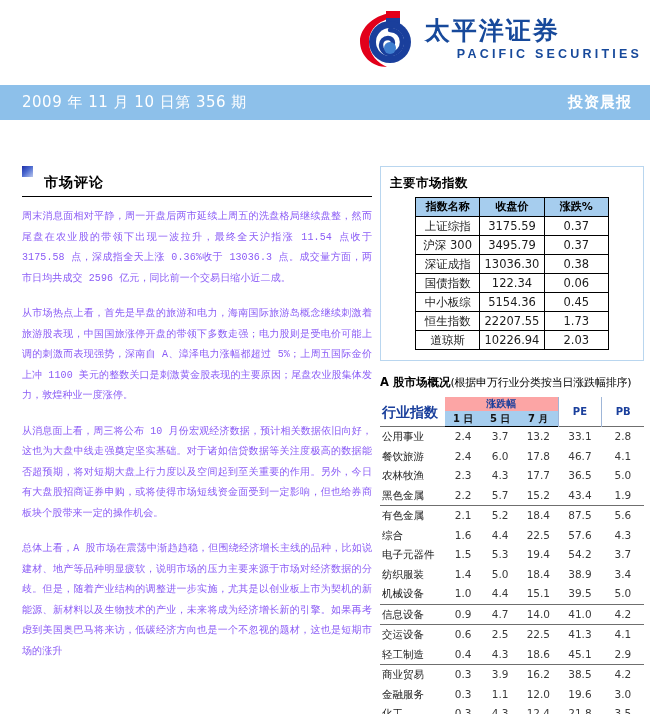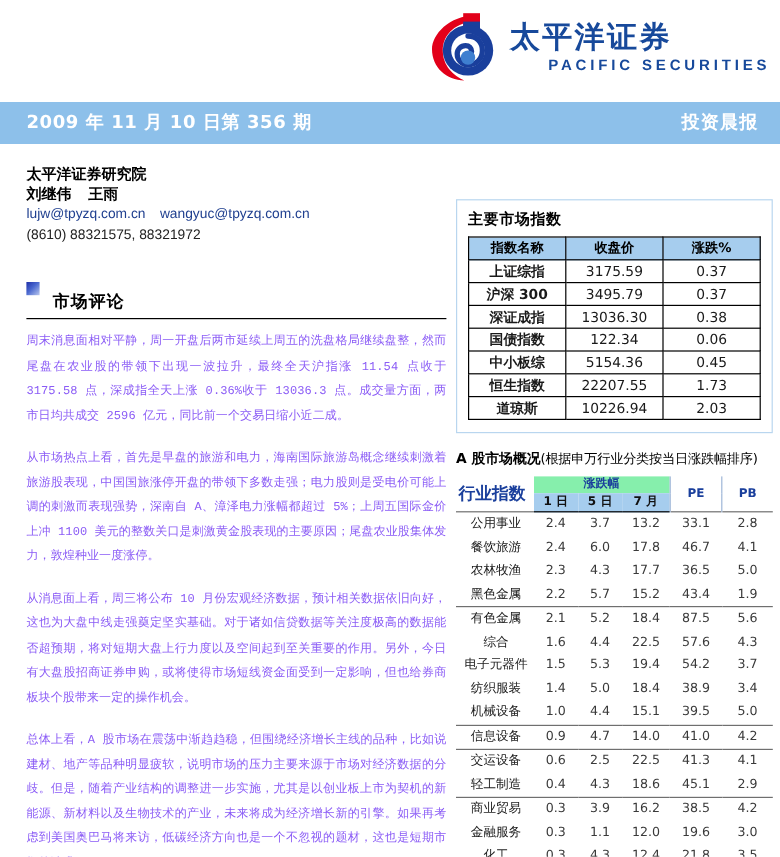--- a/index.html
+++ b/index.html
@@ -63,21 +63,21 @@
     background: #8dc0ea;
     display: flex;
     align-items: center;
     justify-content: space-between;
     padding: 0 18px 0 22px;
     box-sizing: border-box;
   }
   .banner-left {
     color: #ffffff;
     font-size: 15px;
-    font-weight: bold;
+    font-weight: normal;
     letter-spacing: .5px;
     font-family: "DejaVu Sans", "Liberation Sans", sans-serif;
   }
   .banner-right {
     color: #ffffff;
     font-size: 15px;
     font-weight: bold;
     letter-spacing: 1px;
     font-family: "DejaVu Sans", "Liberation Sans", sans-serif;
   }
@@ -173,41 +173,41 @@
     font-family: "DejaVu Sans", "Liberation Sans", sans-serif;
     font-size: 12.5px;
     font-weight: bold;
     color: #000;
     margin-bottom: 5px;
     letter-spacing: .5px;
   }
 
   table.idx {
     border-collapse: collapse;
-    width: 244px;
+    width: 194px;
     margin: 0 auto;
     table-layout: fixed;
   }
   table.idx th, table.idx td {
     border: 1px solid #000;
     text-align: center;
     font-size: 11.5px;
     height: 18px;
     line-height: 18px;
     padding: 0;
     color: #1a1a1a;
     font-family: "DejaVu Sans", "Liberation Sans", sans-serif;
   }
   table.idx th {
     background: #a6cdee;
     font-weight: bold;
     font-size: 11px;
     color: #000;
   }
-  table.idx td.name { width: 74px; font-weight: bold; }
+  table.idx td.name { width: 74px; }
   table.idx td.val  { width: 78px; }
   table.idx td.chg  { width: 70px; }
 
   
   .ashare-head {
     margin-top: 14px;
     margin-bottom: 7px;
     font-family: "DejaVu Sans", "Liberation Sans", sans-serif;
     font-size: 11px;
     color: #000;
@@ -242,21 +242,21 @@
     font-size: 10px;
   }
   table.ash .hdr-bot th {
     height: 15px;
     line-height: 15px;
     font-weight: bold;
     color: #111;
     font-size: 10px;
   }
   table.ash th.chgspan {
-    background: #86efac;
+    background: #fca5a5;
   }
   table.ash th.chgsub {
     background: #a6cdee;
   }
   table.ash th.indname {
     color: #1a3f9c;
     text-align: left;
     padding-left: 2px;
     vertical-align: middle;
     font-size: 14px;
@@ -266,21 +266,21 @@
     color: #1a3f9c;
     font-size: 10px;
     border-left: 1px solid #9fb6d8;
   }
   table.ash tbody td {
     height: 19.5px;
     line-height: 19.5px;
     color: #3a3a3a;
   }
   table.ash tbody td.ind {
-    text-align: center;
+    text-align: left;
     padding-left: 2px;
     color: #1a1a1a;
     font-size: 10.5px;
   }
   table.ash tbody tr.grp td {
     border-top: 1px solid #6f6f6f;
   }
   table.ash thead tr.hdr-bot th {
     border-bottom: 1.4px solid #000;
   }
@@ -316,30 +316,20 @@
 
 <div class="banner">
   <div class="banner-left">2009 年 11 月 10 日第 356 期</div>
   <div class="banner-right">投资晨报</div>
 </div>
 
 <div class="body-cols">
 
   <div class="col-left">
 
-    <div>
-      <div class="byline-inst">太平洋证券研究院</div>
-      <div class="byline-names">
-        <span>刘继伟</span><span>王雨</span>
-      </div>
-      <div class="byline-mail">
-        <span>lujw@tpyzq.com.cn</span><span>wangyuc@tpyzq.com.cn</span>
-      </div>
-      <div class="byline-phone">(8610) 88321575,  88321972</div>
-    </div>
 
     <div class="section-head">
       <span class="section-bullet"></span>
       <span class="section-title">市场评论</span>
     </div>
     <div class="section-rule"></div>
 
     <div>
       <p class="para">周末消息面相对平静，周一开盘后两市延续上周五的洗盘格局继续盘整，然而尾盘在农业股的带领下出现一波拉升，最终全天沪指涨 11.54 点收于 3175.58 点，深成指全天上涨 0.36%收于 13036.3 点。成交量方面，两市日均共成交 2596 亿元，同比前一个交易日缩小近二成。</p>
       <p class="para">从市场热点上看，首先是早盘的旅游和电力，海南国际旅游岛概念继续刺激着旅游股表现，中国国旅涨停开盘的带领下多数走强；电力股则是受电价可能上调的刺激而表现强势，深南自 A、漳泽电力涨幅都超过 5%；上周五国际金价上冲 1100 美元的整数关口是刺激黄金股表现的主要原因；尾盘农业股集体发力，敦煌种业一度涨停。</p>

